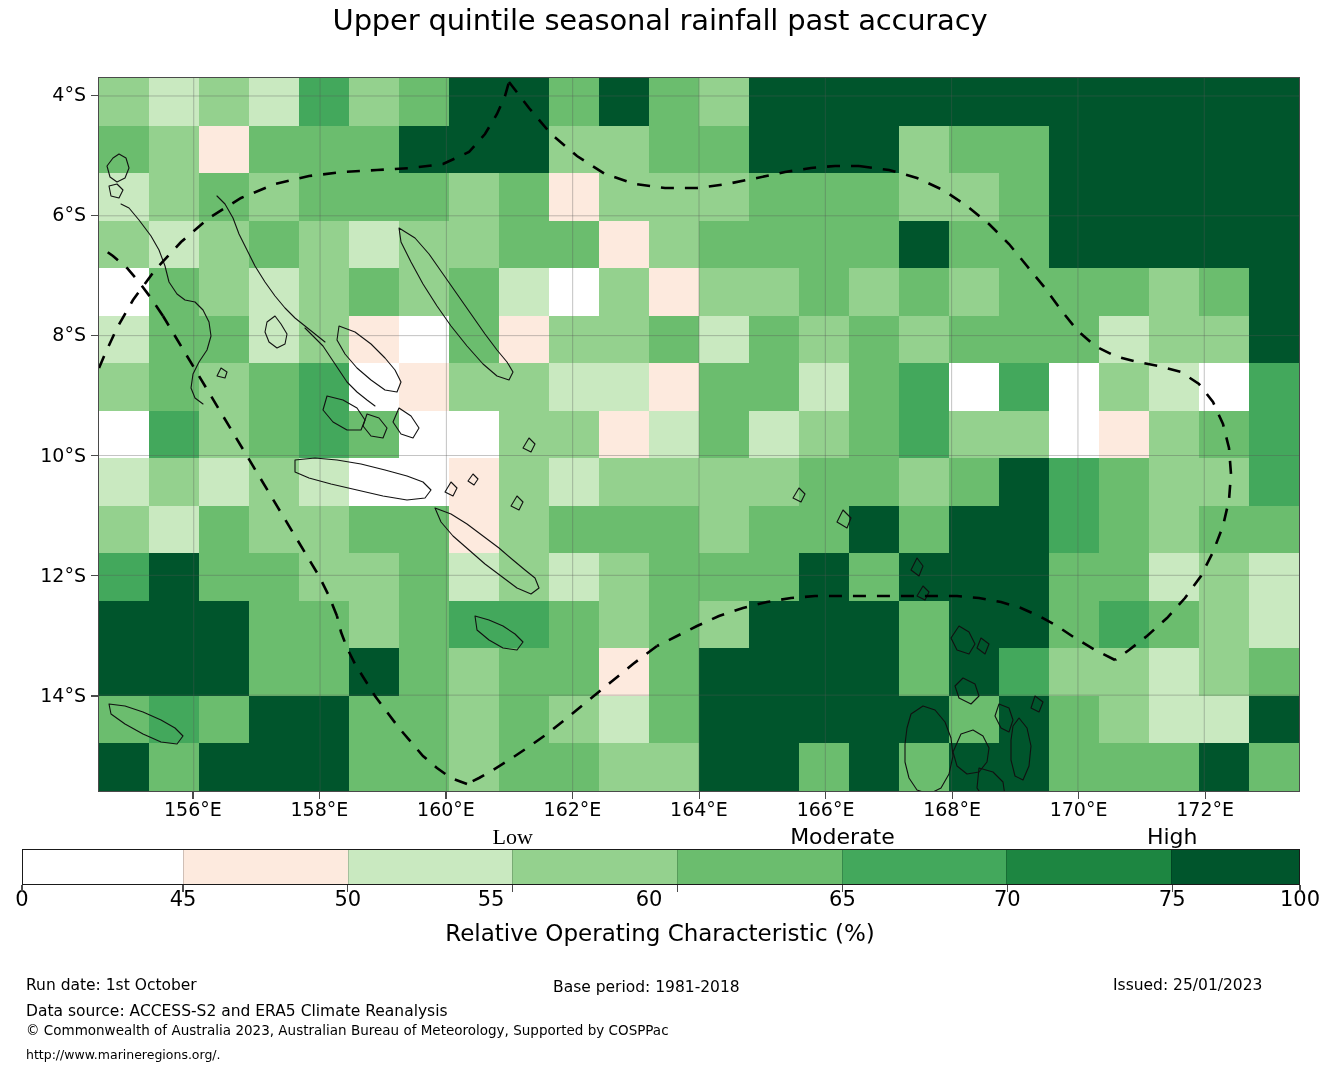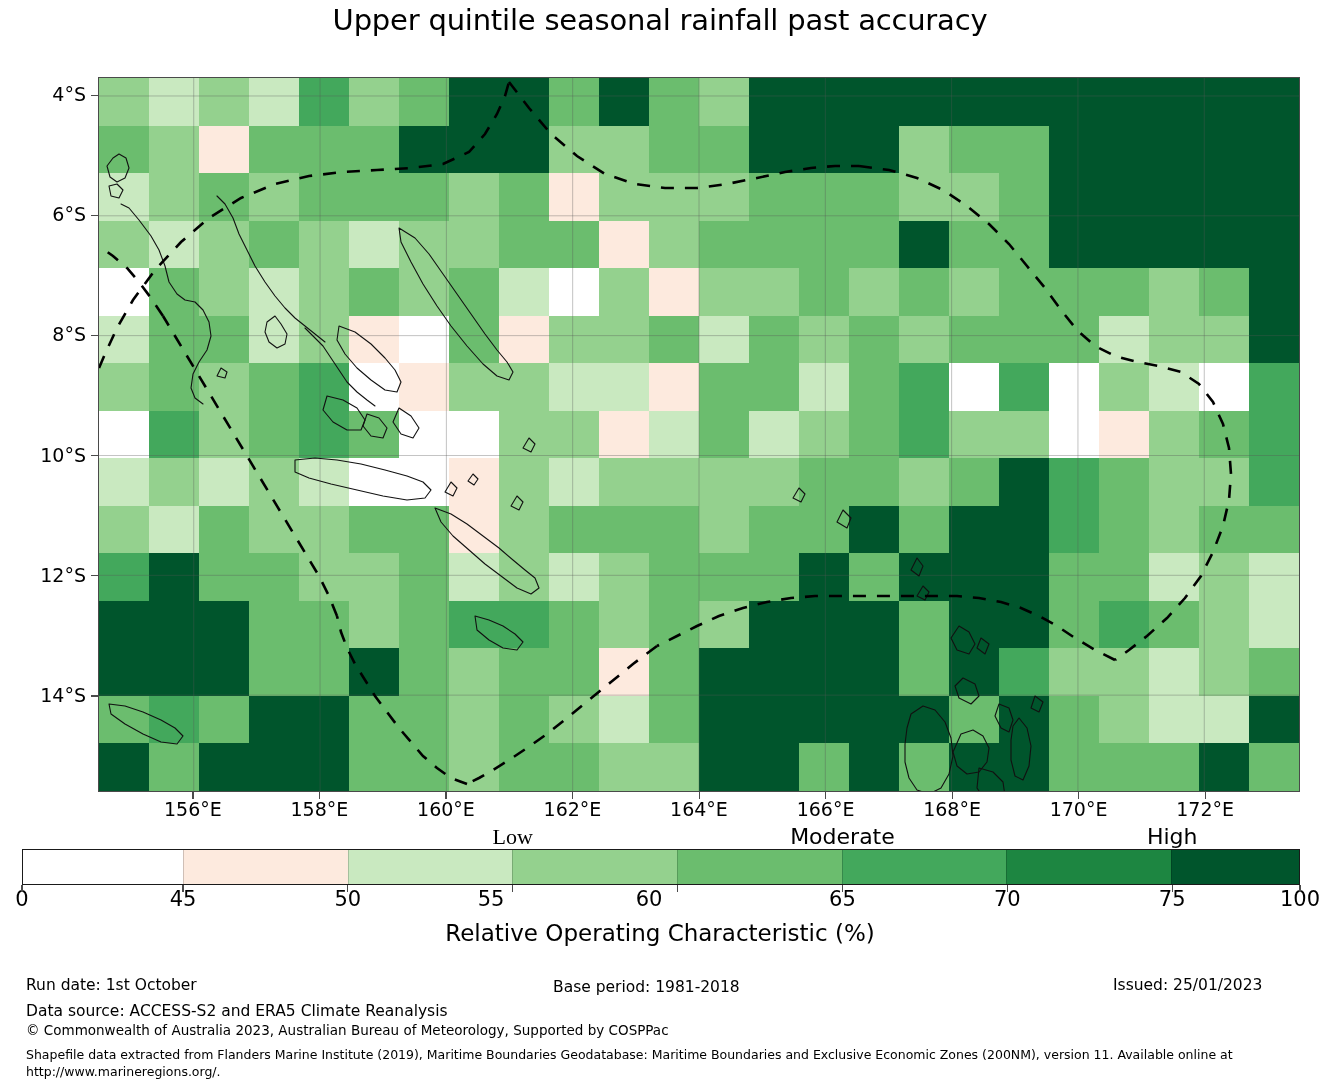--- a/index.html
+++ b/index.html
@@ -557,15 +557,14 @@
     <div class="xtick" style="left: 1145.11px;">172°E</div>
     <div class="tickmark" style="left: 1204.61px; top: 792px; width: 1.2px; height: 7px;"></div>
   </div>
 
 <div class="foot" id="f-run">Run date: 1st October</div>
 <div class="foot" id="f-base">Base period: 1981-2018</div>
 <div class="foot" id="f-issued">Issued: 25/01/2023</div>
 <div class="foot" id="f-src">Data source: ACCESS-S2 and ERA5 Climate Reanalysis</div>
 <div class="foot" id="f-copy">© Commonwealth of Australia 2023, Australian Bureau of Meteorology, Supported by COSPPac</div>
 <div class="foot" id="f-shape">
-  <div>Shapefile data extracted from Flanders Marine Institute (2019), Maritime Boundaries Geodatabase: Maritime Boundaries and Exclusive Economic Zones (200NM), version 11. Available online at</div>
   <div>http://www.marineregions.org/.</div>
 </div>
 
 </body></html>

